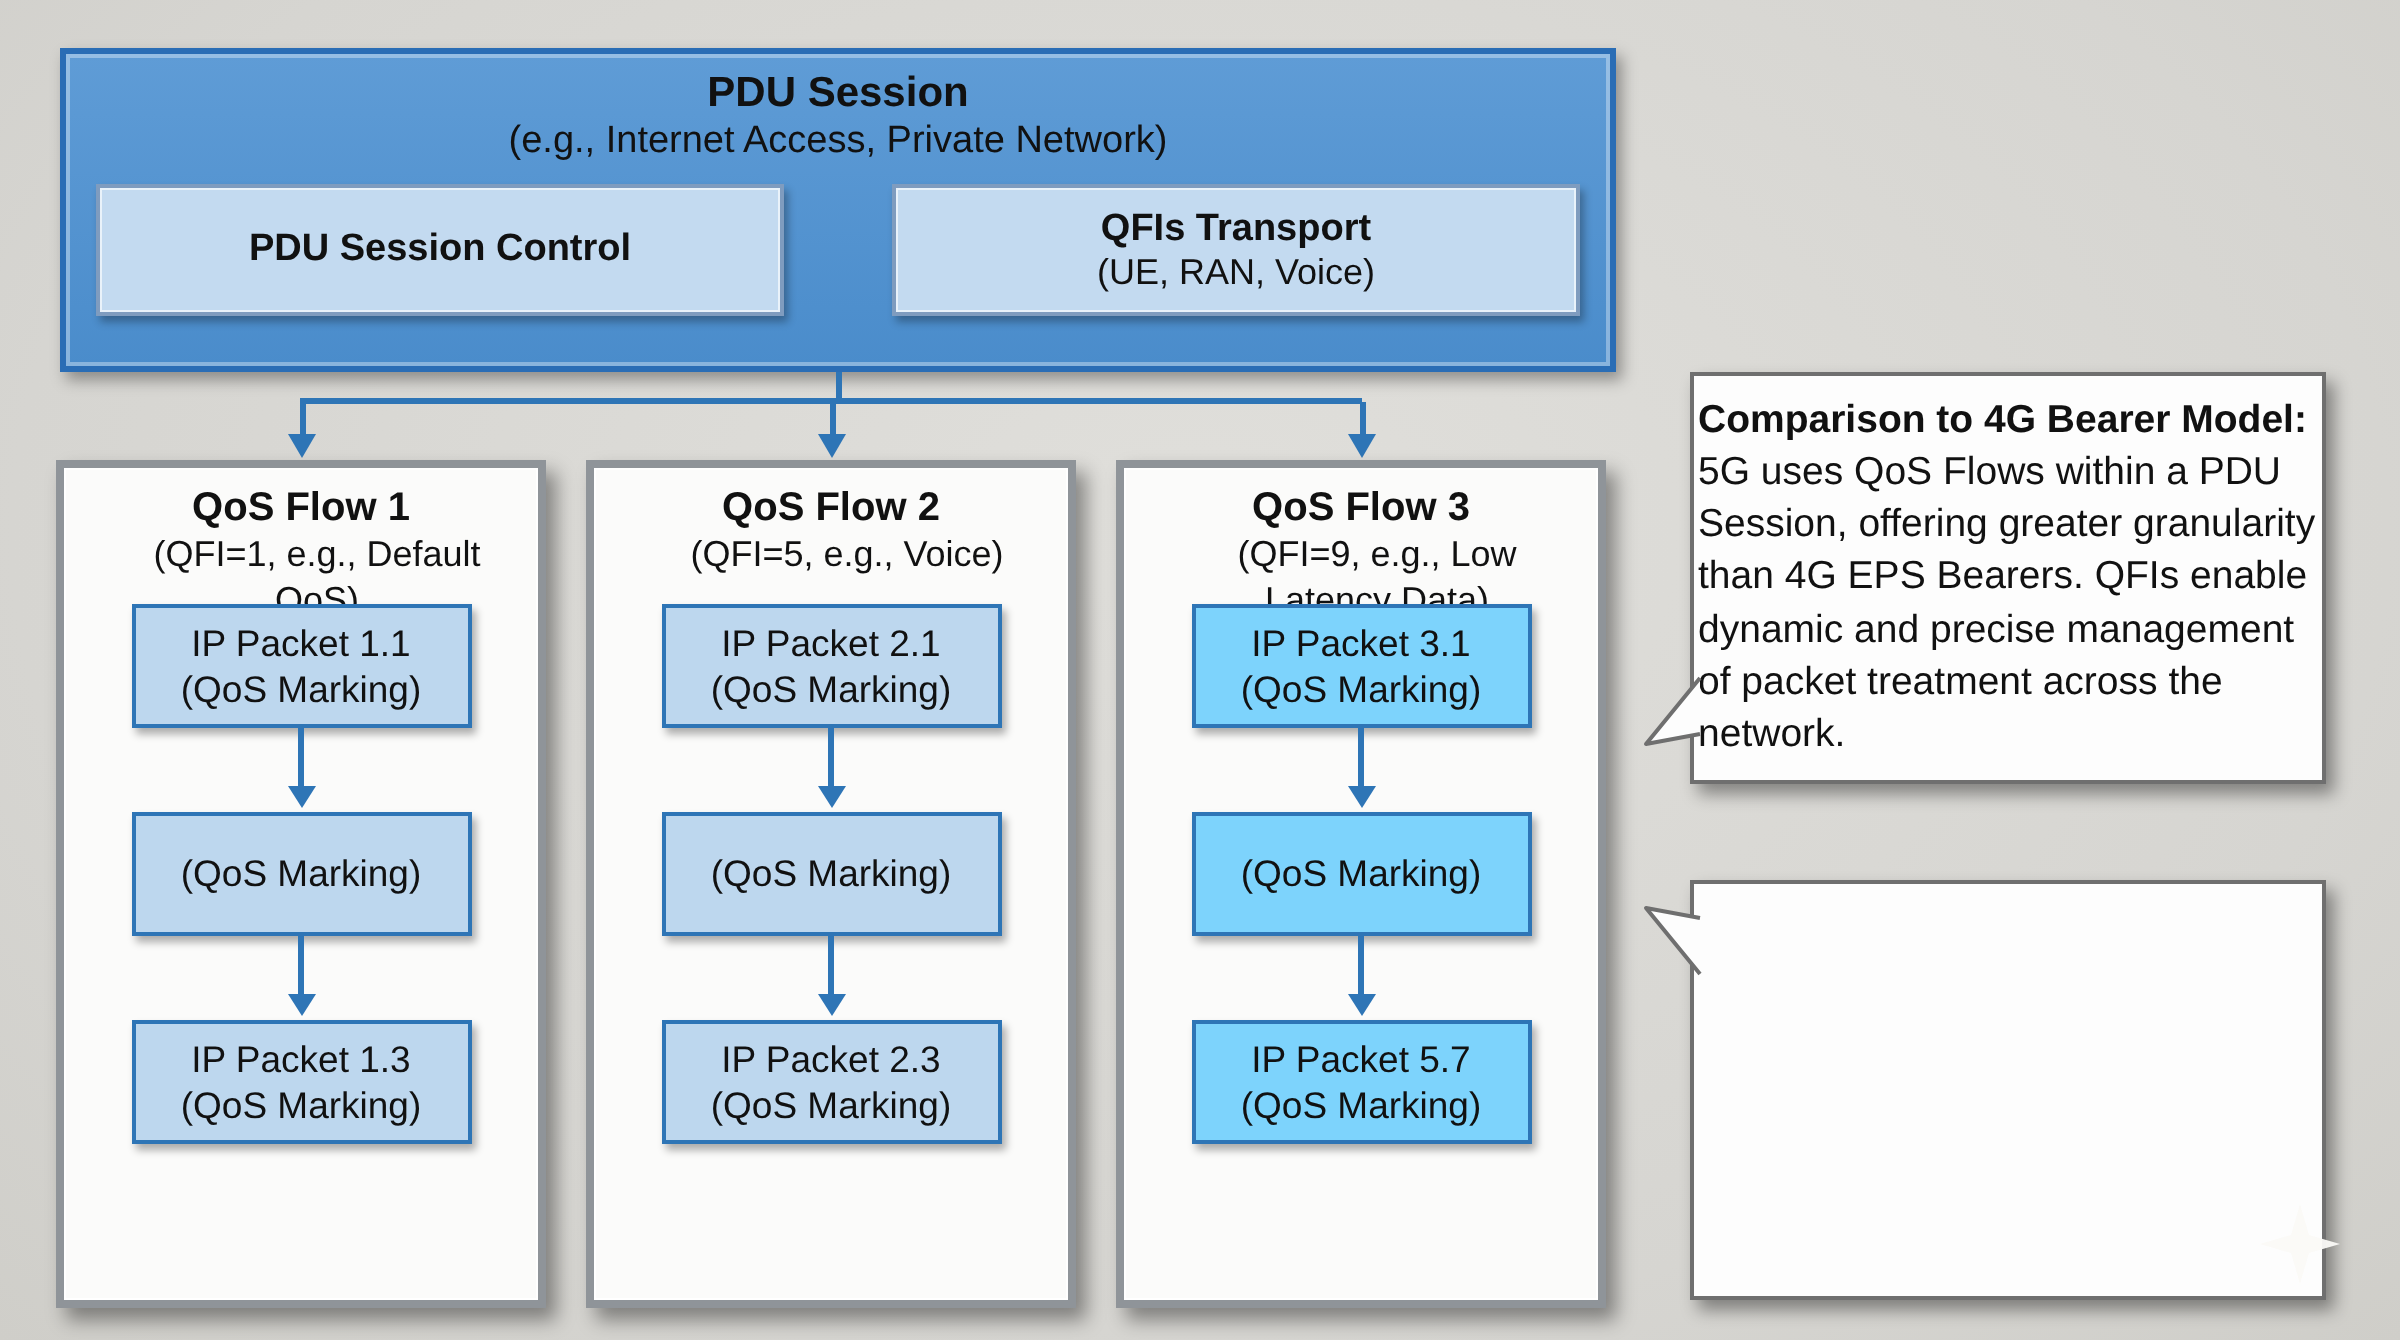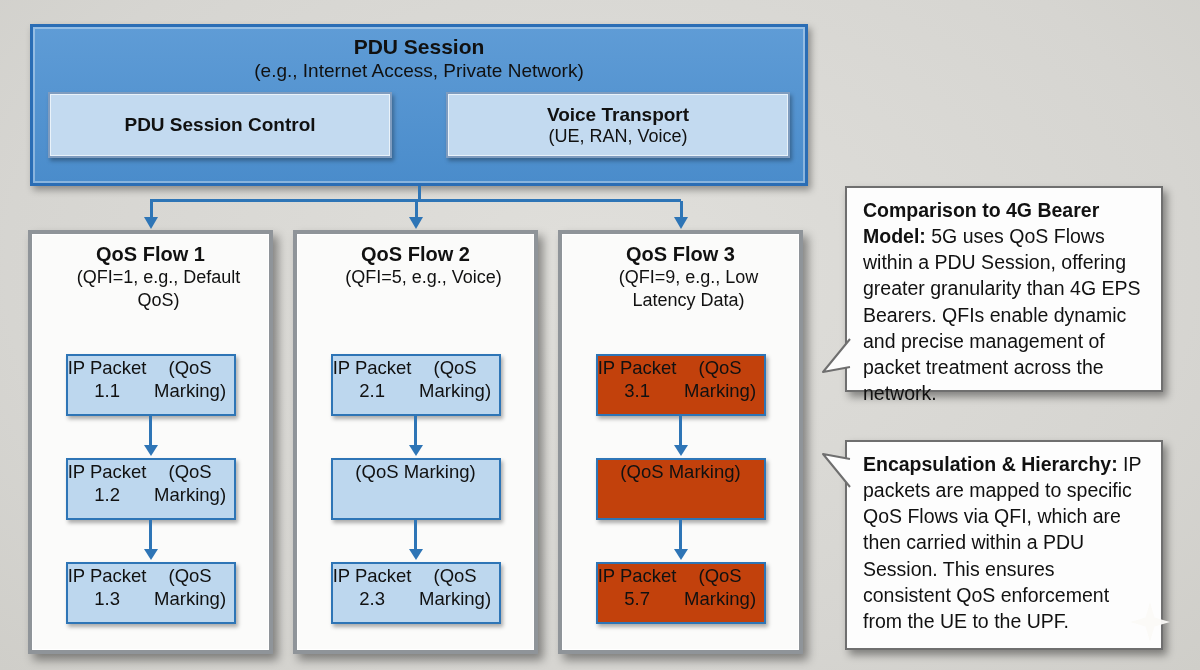--- a/index.html
+++ b/index.html
@@ -44,44 +44,44 @@
   .drop .dline { width:3px; height:16px; background:#2e75b6; }
   .drop .dhead { width:0; height:0; border-left:7px solid transparent; border-right:7px solid transparent; border-top:12px solid #2e75b6; }
 
   
   .flow {
     position:absolute; top:230px; width:245px; height:424px;
     background:#fbfbfa;
     border:4px solid #8f9499;
     box-shadow: inset 0 0 0 1px #ffffff, 5px 6px 9px rgba(0,0,0,0.4);
   }
-  .flow-head { height:120px; padding-top:9px; text-align:center; }
+  .flow-head { height:68px; padding-top:9px; text-align:center; }
   .flow-title { font-size:20px; font-weight:700; }
   .flow-subtitle { font-size:18px; padding:0 18px; line-height:1.3;margin-left:16px; }
   .pkts { display:flex; flex-direction:column; align-items:center; }
   .pkt {
     width:170px; height:62px; background:#bdd7ee;
     border:2px solid #2e75b6;
     box-shadow: 2px 3px 4px rgba(0,0,0,0.32);
-    display:flex; justify-content:center; text-align:center;
+    display:flex; flex-direction:column; justify-content:center; text-align:center;
     font-size:18.5px; line-height:1.26;
   }
   .pkt span { display:block; }
-  .pkt.dark { background:#c2410c; }
+  .pkt.dark { background:#7dd3fc; }
   .pkt-arrow { height:42px; display:flex; flex-direction:column; align-items:center; }
   .pkt-arrow .aline { width:3px; height:29px; background:#2e75b6; }
   .pkt-arrow .ahead { width:0; height:0; border-left:7px solid transparent; border-right:7px solid transparent; border-top:11px solid #2e75b6; }
 
   
   .callout {
     position:absolute; left:845px; width:318px;
     background:#fdfdfd;
     border:2px solid #6f6f6f;
     box-shadow: 4px 5px 8px rgba(0,0,0,0.4);
-    padding:9px 16px;
+    padding:9px 2px;
     font-size:19.5px; line-height:1.34;
   }
   .callout1 { top:186px; height:206px; }
   .callout2 { top:440px; height:210px; }
   .callout b { font-weight:700; }
   .tail { position:absolute; }
   .tail1 { left:-26px; bottom:16px; }
   .tail2 { left:-26px; top:10px; }
 
   
@@ -93,21 +93,21 @@
 <div class="canvas">
 
   <div class="pdu-box">
     <div class="pdu-title">PDU Session</div>
     <div class="pdu-subtitle">(e.g., Internet Access, Private Network)</div>
     <div class="pdu-row">
       <div class="pdu-child">
         <div class="child-title">PDU Session Control</div>
       </div>
       <div class="pdu-child">
-        <div class="child-title">Voice Transport</div>
+        <div class="child-title">QFIs Transport</div>
         <div class="child-subtitle">(UE, RAN, Voice)</div>
       </div>
     </div>
   </div>
 
   <div class="stem"></div>
   <div class="hline"></div>
   <div class="drop" style="left:144px">
     <div class="dline"></div>
     <div class="dhead"></div>
@@ -129,21 +129,20 @@
     <div class="pkts">
       <div class="pkt">
         <span>IP Packet 1.1</span>
         <span>(QoS Marking)</span>
       </div>
       <div class="pkt-arrow">
           <div class="aline"></div>
           <div class="ahead"></div>
         </div>
       <div class="pkt">
-        <span>IP Packet 1.2</span>
         <span>(QoS Marking)</span>
       </div>
       <div class="pkt-arrow">
           <div class="aline"></div>
           <div class="ahead"></div>
         </div>
       <div class="pkt">
         <span>IP Packet 1.3</span>
         <span>(QoS Marking)</span>
       </div>
@@ -210,20 +209,19 @@
     <svg class="tail tail1" width="30" height="38" viewBox="0 0 30 38">
       <path d="M29,3 L2,36 L29,31" fill="#fdfdfd" stroke="#6f6f6f" stroke-width="2" stroke-linejoin="round"></path>
     </svg>
     <p><b>Comparison to 4G Bearer Model:</b> <span>5G uses QoS Flows within a PDU Session, offering greater granularity than 4G EPS Bearers. QFIs enable dynamic and precise management of packet treatment across the network.</span></p>
   </div>
 
   <div class="callout callout2">
     <svg class="tail tail2" width="30" height="38" viewBox="0 0 30 38">
       <path d="M29,35 L2,2 L29,7" fill="#fdfdfd" stroke="#6f6f6f" stroke-width="2" stroke-linejoin="round"></path>
     </svg>
-    <p><b>Encapsulation &amp; Hierarchy:</b> <span>IP packets are mapped to specific QoS Flows via QFI, which are then carried within a PDU Session. This ensures consistent QoS enforcement from the UE to the UPF.</span></p>
   </div>
 
   <svg class="sparkle" width="44" height="44" viewBox="0 0 44 44">
     <path d="M22 2 L26.5 17.5 L42 22 L26.5 26.5 L22 42 L17.5 26.5 L2 22 L17.5 17.5 Z" fill="#fbfaf7"></path>
   </svg>
 
 </div>
 
 </body></html>

